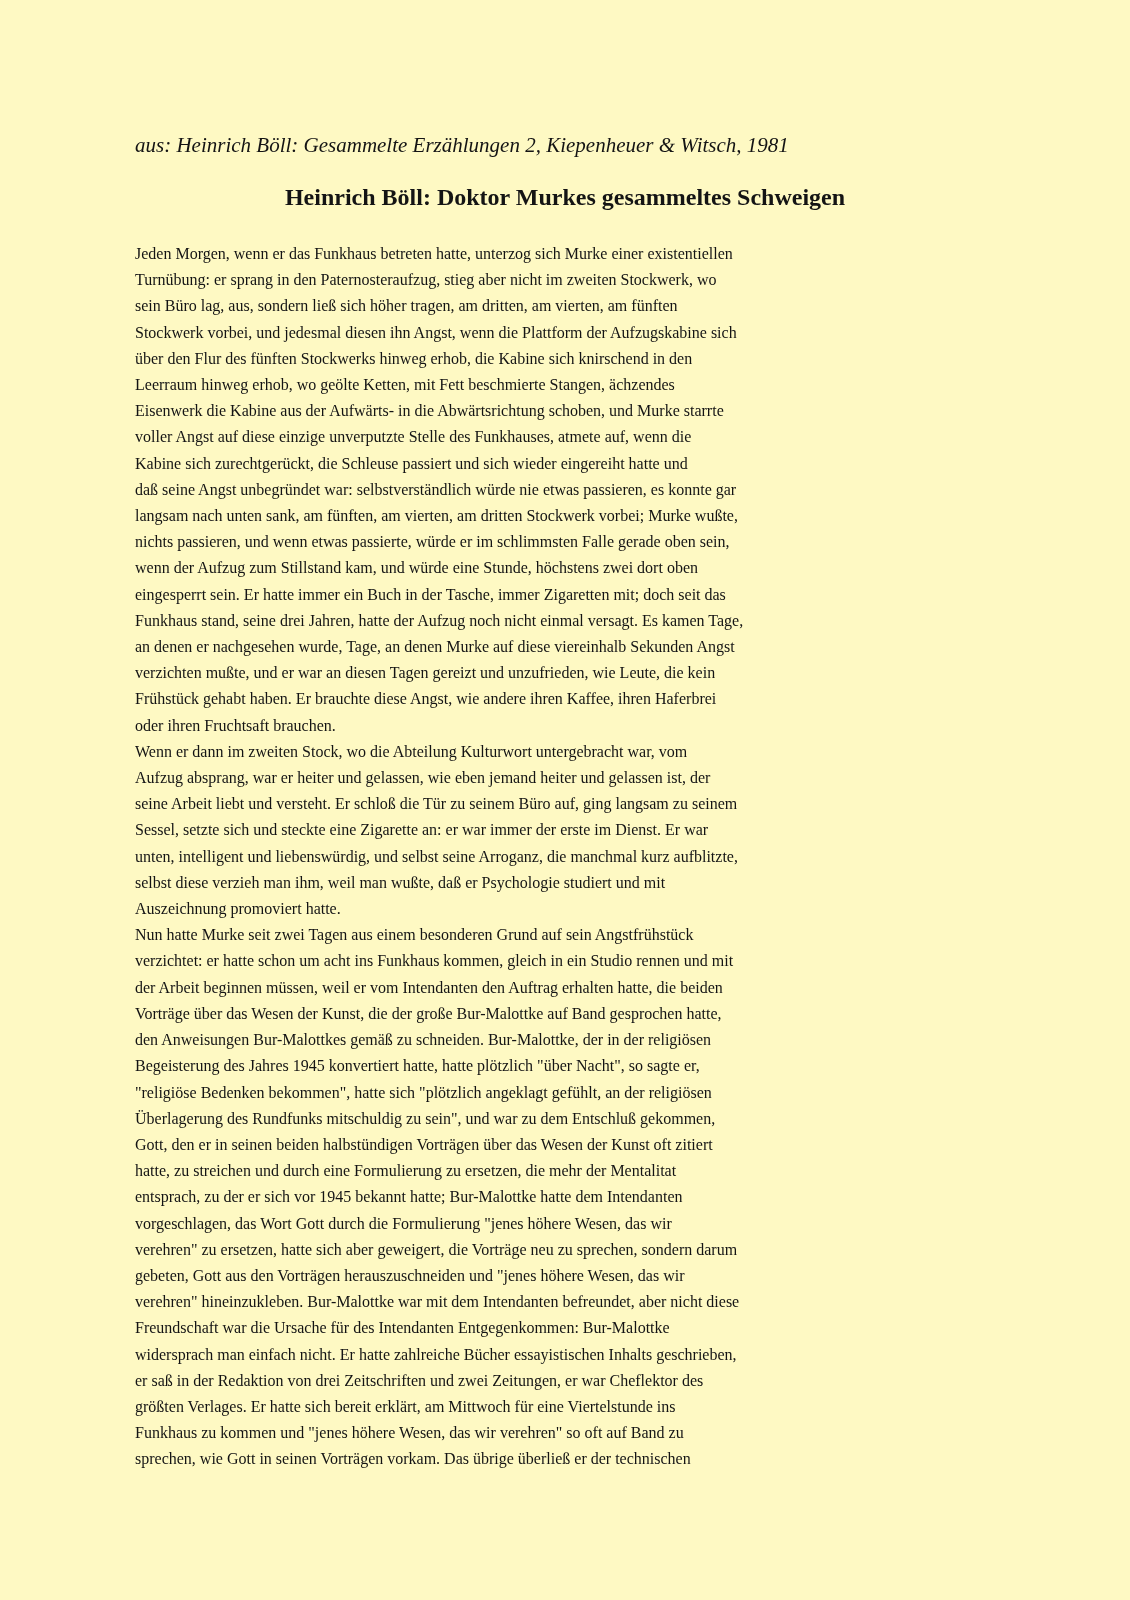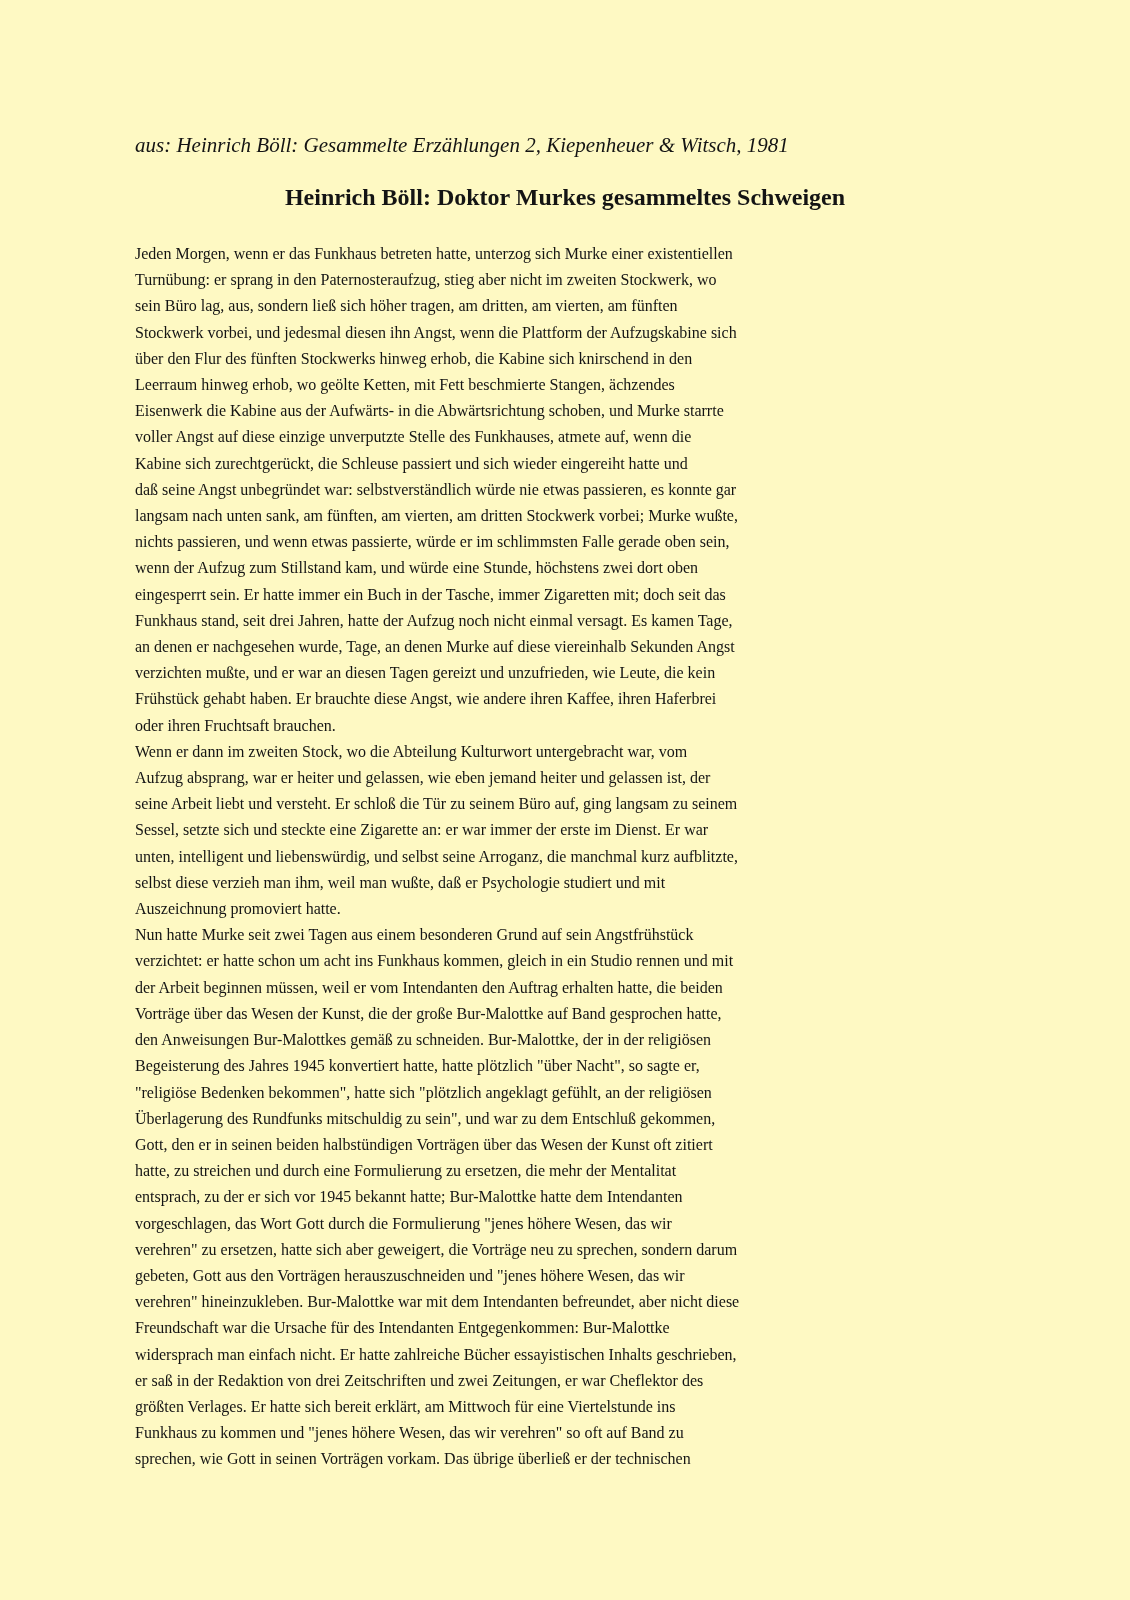--- a/index.html
+++ b/index.html
@@ -58,21 +58,21 @@
       <div class="body-line">über den Flur des fünften Stockwerks hinweg erhob, die Kabine sich knirschend in den</div>
       <div class="body-line">Leerraum hinweg erhob, wo geölte Ketten, mit Fett beschmierte Stangen, ächzendes</div>
       <div class="body-line">Eisenwerk die Kabine aus der Aufwärts- in die Abwärtsrichtung schoben, und Murke starrte</div>
       <div class="body-line">voller Angst auf diese einzige unverputzte Stelle des Funkhauses, atmete auf, wenn die</div>
       <div class="body-line">Kabine sich zurechtgerückt, die Schleuse passiert und sich wieder eingereiht hatte und</div>
       <div class="body-line">daß seine Angst unbegründet war: selbstverständlich würde nie etwas passieren, es konnte gar</div>
       <div class="body-line">langsam nach unten sank, am fünften, am vierten, am dritten Stockwerk vorbei; Murke wußte,</div>
       <div class="body-line">nichts passieren, und wenn etwas passierte, würde er im schlimmsten Falle gerade oben sein,</div>
       <div class="body-line">wenn der Aufzug zum Stillstand kam, und würde eine Stunde, höchstens zwei dort oben</div>
       <div class="body-line">eingesperrt sein. Er hatte immer ein Buch in der Tasche, immer Zigaretten mit; doch seit das</div>
-      <div class="body-line">Funkhaus stand, seit drei Jahren, hatte der Aufzug noch nicht einmal versagt. Es kamen Tage,</div>
+      <div class="body-line">Funkhaus stand, seine drei Jahren, hatte der Aufzug noch nicht einmal versagt. Es kamen Tage,</div>
       <div class="body-line">an denen er nachgesehen wurde, Tage, an denen Murke auf diese viereinhalb Sekunden Angst</div>
       <div class="body-line">verzichten mußte, und er war an diesen Tagen gereizt und unzufrieden, wie Leute, die kein</div>
       <div class="body-line">Frühstück gehabt haben. Er brauchte diese Angst, wie andere ihren Kaffee, ihren Haferbrei</div>
       <div class="body-line">oder ihren Fruchtsaft brauchen.</div>
       <div class="body-line">Wenn er dann im zweiten Stock, wo die Abteilung Kulturwort untergebracht war, vom</div>
       <div class="body-line">Aufzug absprang, war er heiter und gelassen, wie eben jemand heiter und gelassen ist, der</div>
       <div class="body-line">seine Arbeit liebt und versteht. Er schloß die Tür zu seinem Büro auf, ging langsam zu seinem</div>
       <div class="body-line">Sessel, setzte sich und steckte eine Zigarette an: er war immer der erste im Dienst. Er war</div>
       <div class="body-line">unten, intelligent und liebenswürdig, und selbst seine Arroganz, die manchmal kurz aufblitzte,</div>
       <div class="body-line">selbst diese verzieh man ihm, weil man wußte, daß er Psychologie studiert und mit</div>

